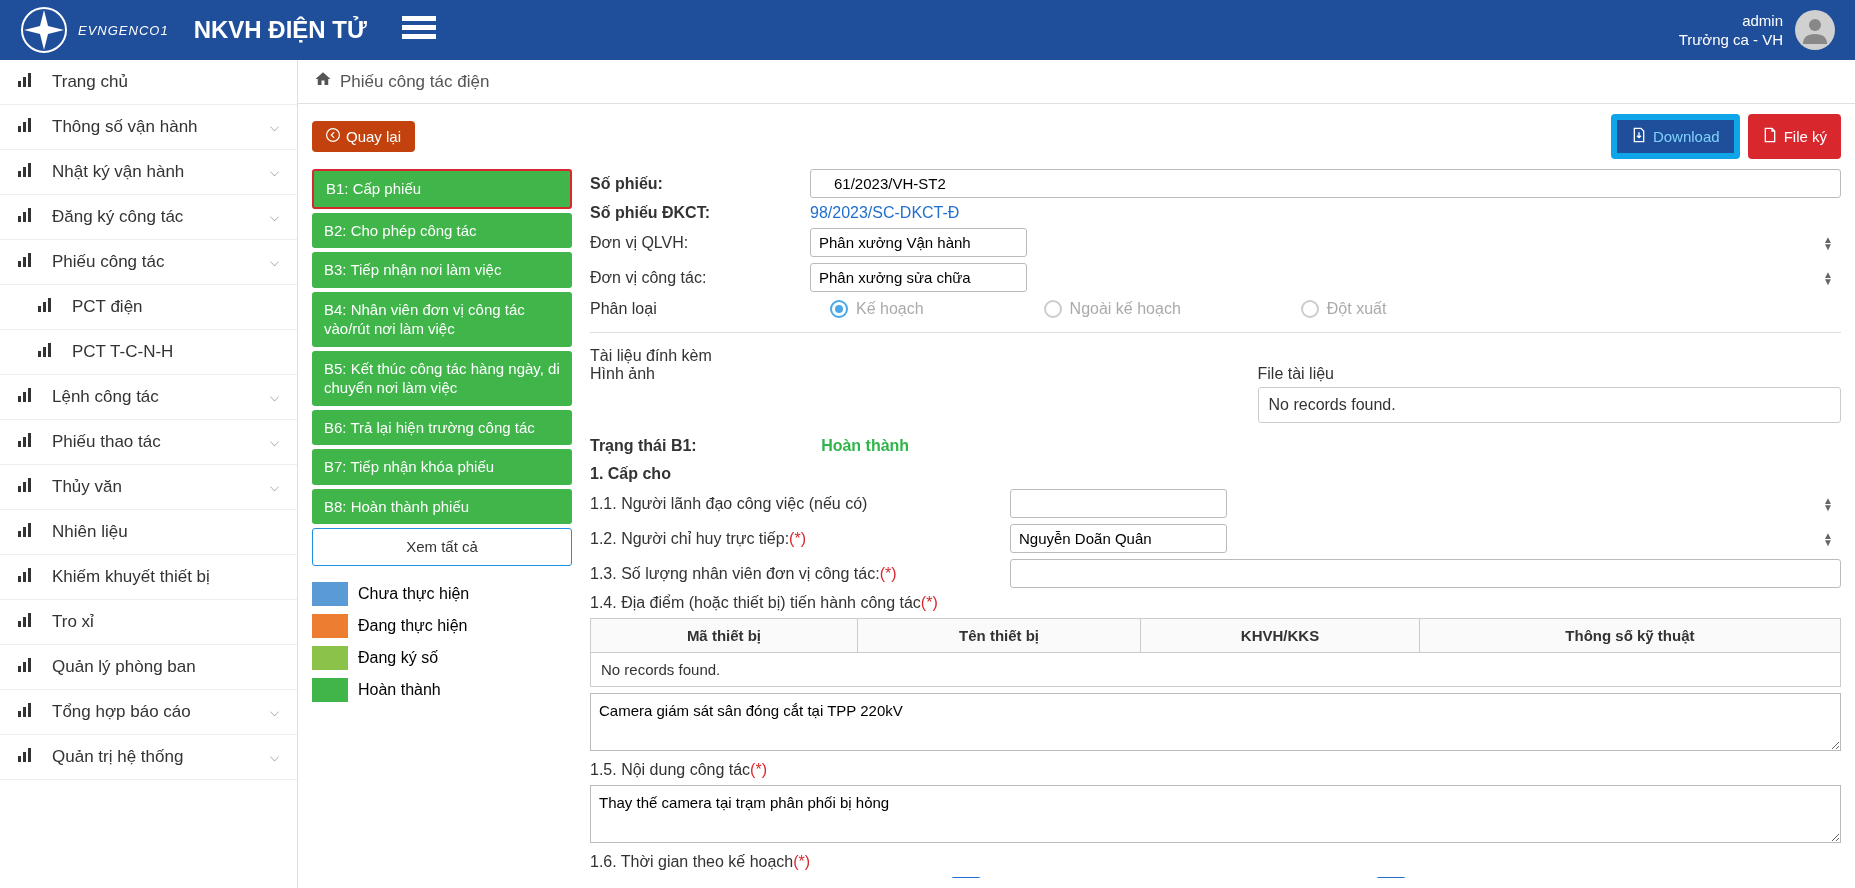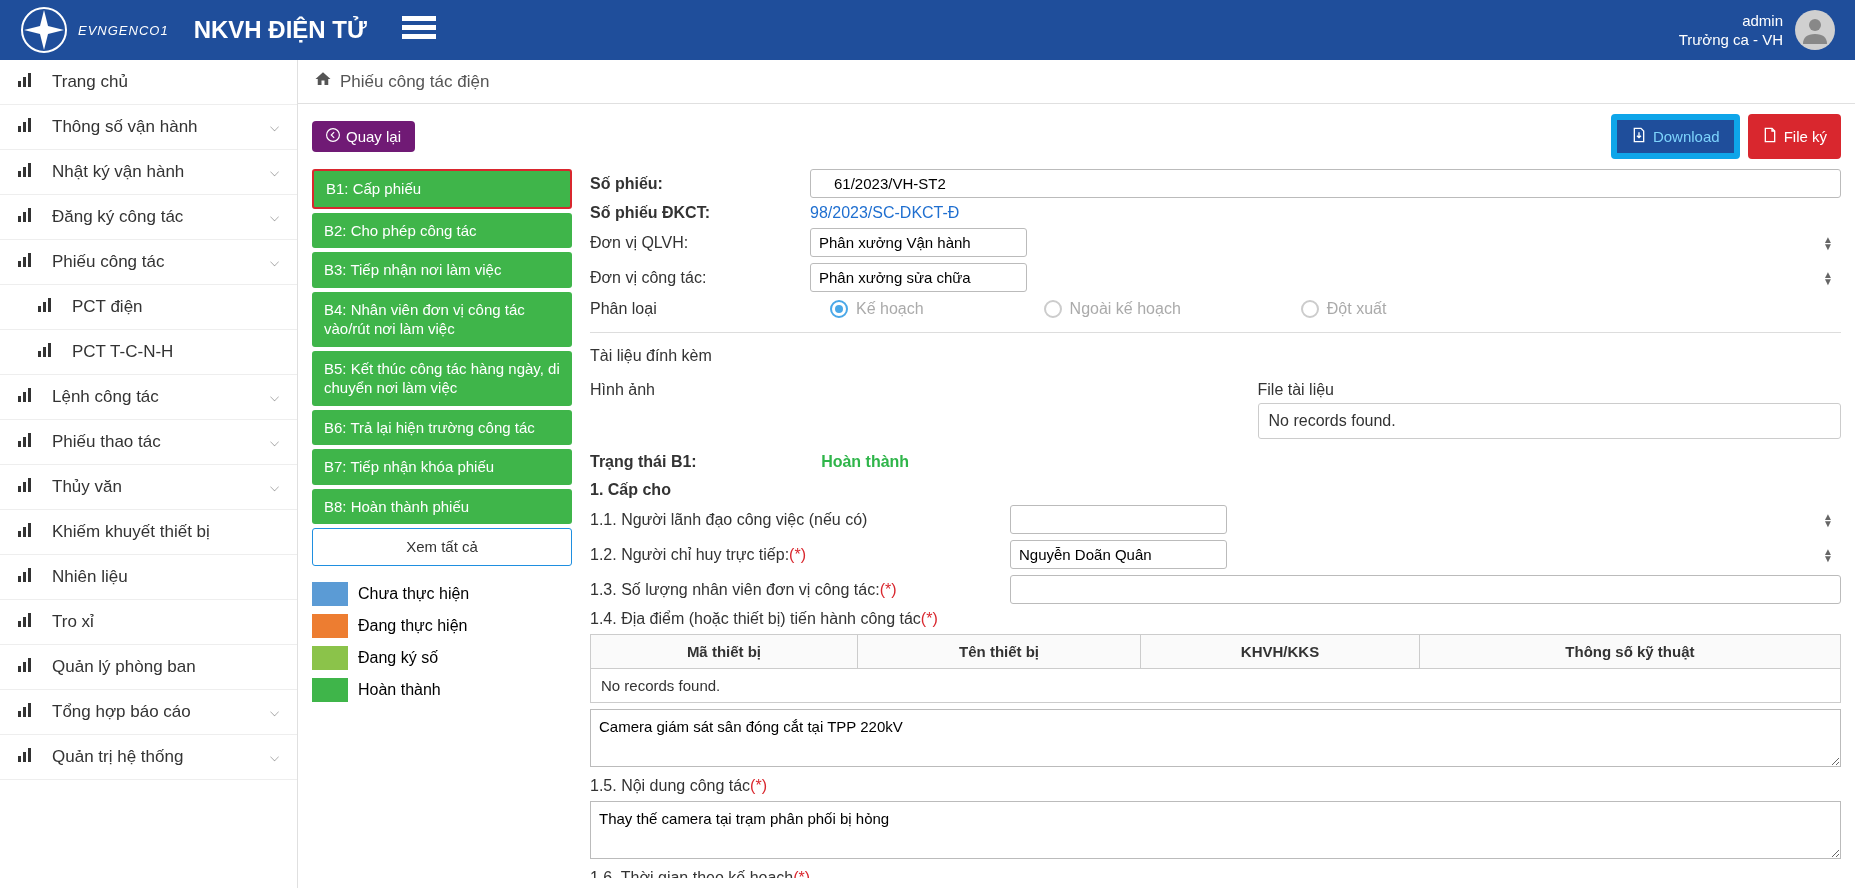--- a/index.html
+++ b/index.html
@@ -17,21 +17,21 @@
 .body{display:flex;height:828px}
 .sidebar{width:298px;background:#fff;border-right:1px solid #e0e0e0;overflow-y:auto}
 .nav-item{display:flex;align-items:center;padding:12px 18px;border-bottom:1px solid #eee;cursor:pointer;font-size:17px;color:#333;position:relative}
 .nav-item .ico{width:20px;margin-right:14px;color:#333}
 .nav-item .chev{margin-left:auto;color:#888;font-size:12px}
 .nav-sub{padding-left:38px}
 .main{flex:1;display:flex;flex-direction:column;overflow:hidden}
 .breadcrumb{padding:10px 16px;border-bottom:1px solid #e0e0e0;font-size:17px;color:#555;display:flex;align-items:center;gap:8px}
 .action-bar{padding:10px 14px;display:flex;align-items:center;gap:8px}
 .btn{padding:7px 14px;border-radius:4px;border:none;font-size:15px;cursor:pointer;display:inline-flex;align-items:center;gap:6px}
-.btn-blue{background:#701a75;color:#fff}
+.btn-blue{background:#c2410c;color:#fff}
 .btn-blue-alt{background:#1f4e9b;color:#7dd3fc;border:6px solid #0ea5e9}
 .btn-red{background:#d9272e;color:#fff}
 .content{flex:1;display:flex;overflow:hidden;padding:0 14px 10px}
 .step-panel{width:260px;flex-shrink:0}
 .step-btn{display:block;width:100%;background:#3fb54a;color:#fff;border:none;text-align:left;padding:8px 12px;font-size:15px;margin-bottom:4px;border-radius:3px;cursor:pointer;line-height:1.3}
 .step-btn.active{border:2px solid #d9272e}
 .step-btn.outline{background:#fff;color:#333;border:1px solid #1f8fe0;text-align:center}
 .legend{margin-top:12px}
 .legend-row{display:flex;align-items:center;gap:10px;padding:4px 0;font-size:16px}
 .legend-sw{width:36px;height:24px}
@@ -45,21 +45,21 @@
 .sel-arrows{position:absolute;right:8px;top:50%;transform:translateY(-50%);font-size:10px;color:#666;pointer-events:none;line-height:0.7}
 .link{color:#1f6fd0;cursor:pointer}
 .radio-row{display:flex;gap:120px;padding-left:20px;color:#aaa}
 .radio-opt{display:flex;align-items:center;gap:8px}
 .radio-circ{width:18px;height:18px;border:2px solid #ccc;border-radius:50%;display:inline-flex;align-items:center;justify-content:center}
 .radio-circ.sel{border-color:#4aa8e8}
 .radio-circ.sel::after{content:'';width:8px;height:8px;background:#4aa8e8;border-radius:50%}
 .section-title{font-weight:bold;margin:10px 0 6px}
 .subsection{margin:6px 0}
 .req{color:#d9272e}
-.attach-row{display:flex;gap:84px;margin-top:16px}
+.attach-row{display:flex;gap:84px;margin-top:0}
 .attach-col{flex:1}
 .box{border:1px solid #ccc;border-radius:3px;padding:8px 10px;margin-top:4px}
 .status-val{color:#2fb54a;font-weight:bold}
 table.dev{width:100%;border-collapse:collapse;margin-top:4px}
 table.dev th,table.dev td{border:1px solid #ccc;padding:8px 10px;font-size:15px}
 table.dev th{background:#fafafa;font-weight:bold;text-align:center}
 .textarea{width:100%;border:1px solid #bbb;border-radius:0;padding:8px;font-size:15px;min-height:58px;resize:vertical;font-family:inherit}
 .time-row{display:flex;align-items:center;gap:10px;margin-top:6px}
 .time-input{width:200px;border:1px solid #bbb;border-radius:3px;padding:5px 8px;font-size:15px}
 .cal-btn{width:30px;height:30px;background:#1f6fd0;border:none;border-radius:3px;color:#fff;display:flex;align-items:center;justify-content:center;cursor:pointer}
@@ -189,29 +189,29 @@
           </svg></span>
         <span>Thủy văn</span>
         <span class="chev">⌵</span>
       </div>
       <div class="nav-item">
         <span class="ico chart-ico"><svg width="16" height="14" viewBox="0 0 16 14">
             <rect x="0" y="8" width="3" height="6" fill="#333"></rect>
             <rect x="5" y="4" width="3" height="10" fill="#333"></rect>
             <rect x="10" y="0" width="3" height="14" fill="#333"></rect>
           </svg></span>
+        <span>Nhiên liệu</span>
+      </div>
+      <div class="nav-item">
+        <span class="ico chart-ico"><svg width="16" height="14" viewBox="0 0 16 14">
+            <rect x="0" y="8" width="3" height="6" fill="#333"></rect>
+            <rect x="5" y="4" width="3" height="10" fill="#333"></rect>
+            <rect x="10" y="0" width="3" height="14" fill="#333"></rect>
+          </svg></span>
         <span>Khiếm khuyết thiết bị</span>
-      </div>
-      <div class="nav-item">
-        <span class="ico chart-ico"><svg width="16" height="14" viewBox="0 0 16 14">
-            <rect x="0" y="8" width="3" height="6" fill="#333"></rect>
-            <rect x="5" y="4" width="3" height="10" fill="#333"></rect>
-            <rect x="10" y="0" width="3" height="14" fill="#333"></rect>
-          </svg></span>
-        <span>Nhiên liệu</span>
       </div>
       <div class="nav-item">
         <span class="ico chart-ico"><svg width="16" height="14" viewBox="0 0 16 14">
             <rect x="0" y="8" width="3" height="6" fill="#333"></rect>
             <rect x="5" y="4" width="3" height="10" fill="#333"></rect>
             <rect x="10" y="0" width="3" height="14" fill="#333"></rect>
           </svg></span>
         <span>Tro xỉ</span>
       </div>
       <div class="nav-item">

